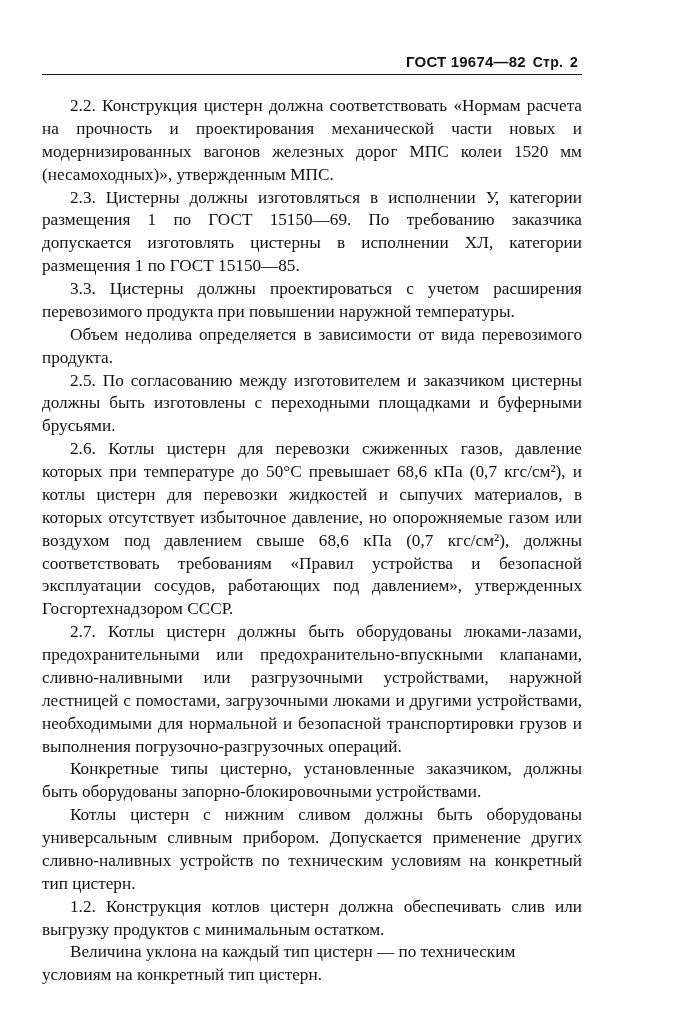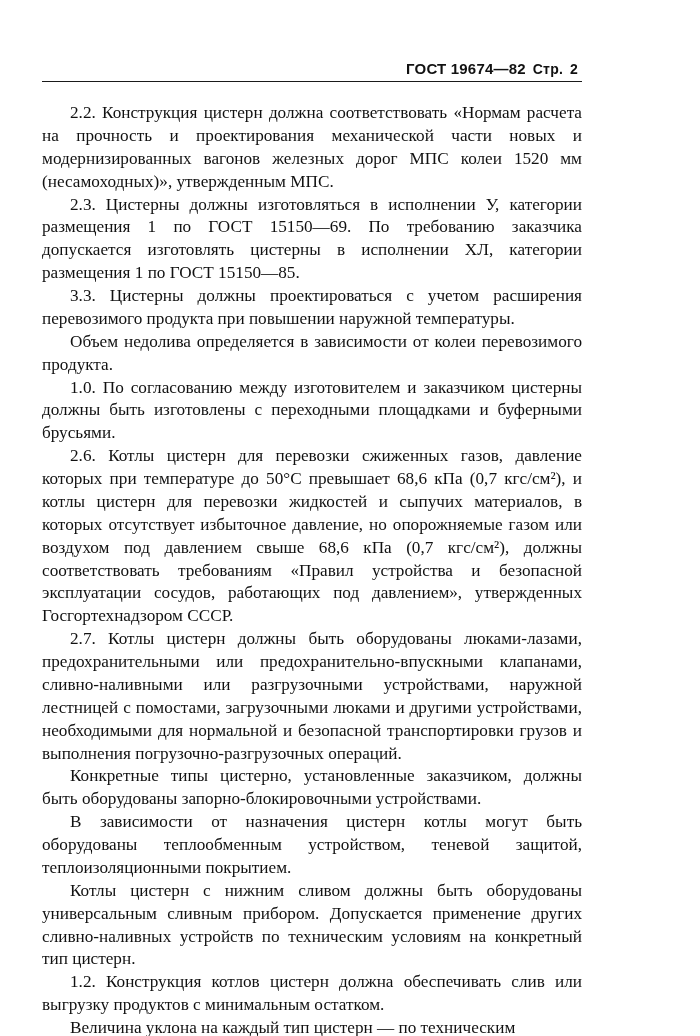--- a/index.html
+++ b/index.html
@@ -12,21 +12,21 @@
     height: 1036px;
     font-family: "Liberation Serif", serif;
     color: #111111;
     position: relative;
     overflow: hidden;
   }
   .page {
     width: 624px;
     height: 1036px;
     box-sizing: border-box;
-    padding: 22px 42px 0 42px;
+    padding: 15px 42px 0 42px;
     position: relative;
   }
   .header {
     display: flex;
     justify-content: flex-end;
     align-items: baseline;
     gap: 7px;
     font-size: 15px;
     letter-spacing: 0.2px;
     padding-right: 4px;
@@ -83,24 +83,23 @@
     <span class="page-label">Стр.</span>
     <span class="page-number">2</span>
   </div>
 
   <hr class="rule">
 
   <div class="body-text">
     <p>2.2. Конструкция цистерн должна соответствовать «Нормам расчета на прочность и проектирования механической части новых и модернизированных вагонов железных дорог МПС колеи 1520 мм (несамоходных)», утвержденным МПС.</p>
     <p>2.3. Цистерны должны изготовляться в исполнении У, категории размещения 1 по ГОСТ 15150—69. По требованию заказчика допускается изготовлять цистерны в исполнении ХЛ, категории размещения 1 по ГОСТ 15150—85.</p>
     <p class="last-line-left">3.3. Цистерны должны проектироваться с учетом расширения перевозимого продукта при повышении наружной температуры.</p>
-    <p class="last-line-left">Объем недолива определяется в зависимости от колеи перевозимого продукта.</p>
-    <p class="last-line-left">1.0. По согласованию между изготовителем и заказчиком цистерны должны быть изготовлены с переходными площадками и буферными брусьями.</p>
+    <p class="last-line-left">Объем недолива определяется в зависимости от вида перевозимого продукта.</p>
+    <p class="last-line-left">2.5. По согласованию между изготовителем и заказчиком цистерны должны быть изготовлены с переходными площадками и буферными брусьями.</p>
     <p>2.6. Котлы цистерн для перевозки сжиженных газов, давление которых при температуре до 50°С превышает 68,6 кПа (0,7 кгс/см²), и котлы цистерн для перевозки жидкостей и сыпучих материалов, в которых отсутствует избыточное давление, но опорожняемые газом или воздухом под давлением свыше 68,6 кПа (0,7 кгс/см²), должны соответствовать требованиям «Правил устройства и безопасной эксплуатации сосудов, работающих под давлением», утвержденных Госгортехнадзором СССР.</p>
     <p class="last-line-left">2.7. Котлы цистерн должны быть оборудованы люками-лазами, предохранительными или предохранительно-впускными клапанами, сливно-наливными или разгрузочными устройствами, наружной лестницей с помостами, загрузочными люками и другими устройствами, необходимыми для нормальной и безопасной транспортировки грузов и выполнения погрузочно-разгрузочных операций.</p>
     <p class="last-line-left">Конкретные типы цистерно, установленные заказчиком, должны быть оборудованы запорно-блокировочными устройствами.</p>
-    <p class="last-line-left">В зависимости от назначения цистерн котлы могут быть оборудованы теплообменным устройством, теневой защитой, теплоизоляционными покрытием.</p>
     <p class="last-line-left">Котлы цистерн с нижним сливом должны быть оборудованы универсальным сливным прибором. Допускается применение других сливно-наливных устройств по техническим условиям на конкретный тип цистерн.</p>
     <p class="last-line-left">1.2. Конструкция котлов цистерн должна обеспечивать слив или выгрузку продуктов с минимальным остатком.</p>
     <p class="last-line-left">Величина уклона на каждый тип цистерн — по техническим условиям на конкретный тип цистерн.</p>
   </div>
 
 </div>
 
 </body></html>

